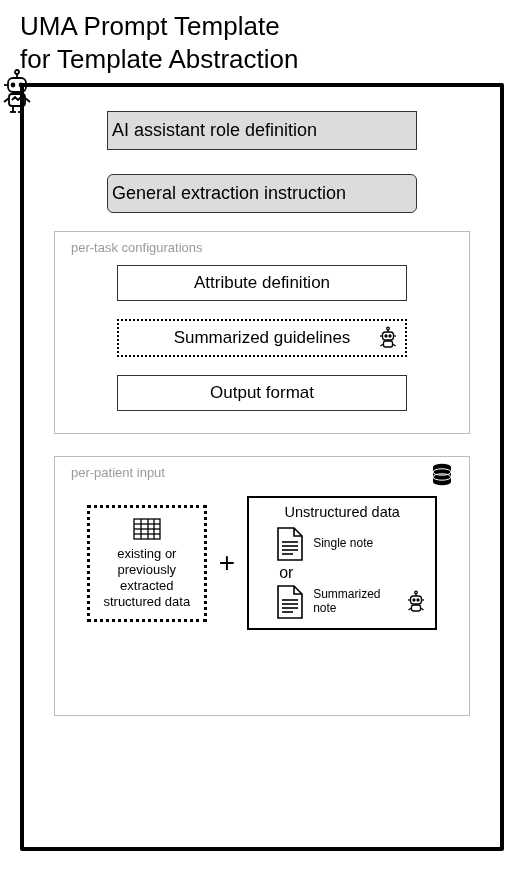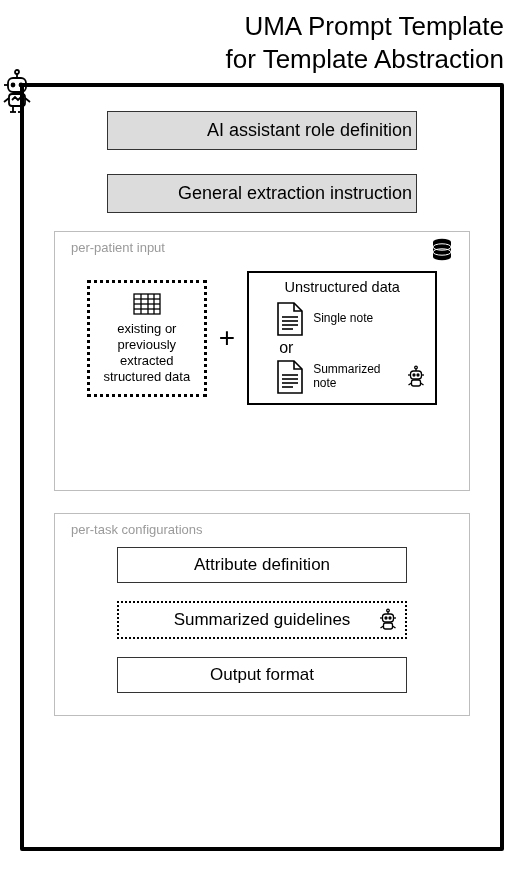--- a/index.html
+++ b/index.html
@@ -5,48 +5,48 @@
   * { box-sizing: border-box; margin: 0; padding: 0; }
   body {
     width: 524px;
     height: 876px;
     background: #fff;
     font-family: "Segoe UI", Arial, sans-serif;
     overflow: hidden;
   }
   .wrap { padding: 10px 20px 20px 20px; }
   .title {
-    text-align: right;
+    text-align: left;
     font-size: 26px;
     line-height: 1.25;
     margin-bottom: 8px;
   }
   .main-box {
     border: 4px solid #000;
     border-radius: 2px;
     padding: 24px 30px 18px 30px;
     position: relative;
     height: 768px;
   }
   
   .robot-outer {
     position: absolute;
     left: -2px;
     top: 68px;
   }
   .bar {
     border: 1.5px solid #333;
     background: #dcdcdc;
-    text-align: right;
+    text-align: left;
     font-size: 18px;
     padding: 8px 4px;
     margin: 0 auto 24px auto;
     width: 310px;
   }
-  .bar2 { margin-bottom: 18px; }
+  .bar2 { margin-bottom: 18px; border-radius: 6px; }
   .section {
     border: 1.5px solid #bdbdbd;
     padding: 8px 16px 16px 16px;
     margin-bottom: 22px;
   }
   .section-label {
     color: #9a9a9a;
     font-size: 13px;
     margin-bottom: 10px;
   }
@@ -163,116 +163,20 @@
 
   <div class="title">
     <div>UMA Prompt Template</div>
     <div>for Template Abstraction</div>
   </div>
 
   <div class="main-box">
 
     <div class="bar">AI assistant role definition</div>
     <div class="bar bar2">General extraction instruction</div>
-
-    <div class="section" style="height:260px;">
-      <div class="pp-head">
-        <div class="section-label">per-patient input</div>
-        <span class="db-icon">
-          <svg width="22" height="24" viewBox="0 0 22 24">
-              <g fill="#000">
-                <ellipse cx="11" cy="4" rx="9" ry="3.2"></ellipse>
-                <path d="M2 4 v5 a9 3.2 0 0 0 18 0 v-5" fill="#000"></path>
-                <path d="M2 9 v5 a9 3.2 0 0 0 18 0 v-5" fill="#000"></path>
-                <path d="M2 14 v5 a9 3.2 0 0 0 18 0 v-5" fill="#000"></path>
-              </g>
-              <g fill="none" stroke="#fff" stroke-width="1">
-                <ellipse cx="11" cy="9" rx="9" ry="3.2"></ellipse>
-                <ellipse cx="11" cy="14" rx="9" ry="3.2"></ellipse>
-              </g>
-            </svg>
-        </span>
-      </div>
-
-      <div class="pp-body">
-        <div class="struct-box">
-          <div style="display:flex;justify-content:center;margin-bottom:6px;">
-            <svg width="28" height="22" viewBox="0 0 28 22">
-                <g fill="none" stroke="#000" stroke-width="1.3">
-                  <rect x="1" y="1" width="26" height="20"></rect>
-                  <line x1="1" y1="6" x2="27" y2="6"></line>
-                  <line x1="1" y1="11" x2="27" y2="11"></line>
-                  <line x1="1" y1="16" x2="27" y2="16"></line>
-                  <line x1="8" y1="1" x2="8" y2="21"></line>
-                  <line x1="15" y1="1" x2="15" y2="21"></line>
-                  <line x1="21" y1="1" x2="21" y2="21"></line>
-                </g>
-              </svg>
-          </div>
-          <div>existing or previously extracted structured data</div>
-        </div>
-
-        <div class="plus">+</div>
-
-        <div class="unstruct-box">
-          <div class="unstruct-title">Unstructured data</div>
-
-          <div class="note-row">
-            <span>
-              <svg width="30" height="36" viewBox="0 0 30 36">
-                  <g fill="none" stroke="#000" stroke-width="1.6">
-                    <path d="M3 2 h16 l8 8 v24 h-24 z"></path>
-                    <path d="M19 2 v8 h8"></path>
-                    <line x1="7" y1="16" x2="23" y2="16"></line>
-                    <line x1="7" y1="20" x2="23" y2="20"></line>
-                    <line x1="7" y1="24" x2="23" y2="24"></line>
-                    <line x1="7" y1="28" x2="18" y2="28"></line>
-                  </g>
-                </svg>
-            </span>
-            <span class="note-label">Single note</span>
-          </div>
-
-          <div class="or-txt">or</div>
-
-          <div class="note-row">
-            <span>
-              <svg width="30" height="36" viewBox="0 0 30 36">
-                  <g fill="none" stroke="#000" stroke-width="1.6">
-                    <path d="M3 2 h16 l8 8 v24 h-24 z"></path>
-                    <path d="M19 2 v8 h8"></path>
-                    <line x1="7" y1="16" x2="23" y2="16"></line>
-                    <line x1="7" y1="20" x2="23" y2="20"></line>
-                    <line x1="7" y1="24" x2="23" y2="24"></line>
-                    <line x1="7" y1="28" x2="18" y2="28"></line>
-                  </g>
-                </svg>
-            </span>
-            <span class="note-label">Summarized note</span>
-          </div>
-
-          <span class="note-robot">
-            <svg width="22" height="24" viewBox="0 0 22 24">
-                <g fill="none" stroke="#000" stroke-width="1.3">
-                  <circle cx="11" cy="2.5" r="1.3"></circle>
-                  <line x1="11" y1="3.8" x2="11" y2="6"></line>
-                  <rect x="5.5" y="6" width="11" height="8" rx="3"></rect>
-                  <circle cx="9" cy="10" r="1" fill="#000"></circle>
-                  <circle cx="13" cy="10" r="1" fill="#000"></circle>
-                  <line x1="3" y1="10" x2="5.5" y2="10"></line>
-                  <line x1="16.5" y1="10" x2="19" y2="10"></line>
-                  <rect x="6.5" y="15" width="9" height="6" rx="2"></rect>
-                  <line x1="6.5" y1="18" x2="3.5" y2="20"></line>
-                  <line x1="15.5" y1="18" x2="18.5" y2="20"></line>
-                </g>
-              </svg>
-          </span>
-        </div>
-      </div>
-    </div>
 
     <div class="section">
       <div class="section-label">per-task configurations</div>
       <div class="wbox">Attribute definition</div>
       <div class="dbox">
         <span>Summarized guidelines</span>
         <span class="mini-robot">
           <svg width="22" height="24" viewBox="0 0 22 24">
               <g fill="none" stroke="#000" stroke-width="1.3">
                 <circle cx="11" cy="2.5" r="1.3"></circle>
@@ -285,14 +189,110 @@
                 <rect x="6.5" y="15" width="9" height="6" rx="2"></rect>
                 <line x1="6.5" y1="18" x2="3.5" y2="20"></line>
                 <line x1="15.5" y1="18" x2="18.5" y2="20"></line>
               </g>
             </svg>
         </span>
       </div>
       <div class="wbox last">Output format</div>
     </div>
 
+    <div class="section" style="height:260px;">
+      <div class="pp-head">
+        <div class="section-label">per-patient input</div>
+        <span class="db-icon">
+          <svg width="22" height="24" viewBox="0 0 22 24">
+              <g fill="#000">
+                <ellipse cx="11" cy="4" rx="9" ry="3.2"></ellipse>
+                <path d="M2 4 v5 a9 3.2 0 0 0 18 0 v-5" fill="#000"></path>
+                <path d="M2 9 v5 a9 3.2 0 0 0 18 0 v-5" fill="#000"></path>
+                <path d="M2 14 v5 a9 3.2 0 0 0 18 0 v-5" fill="#000"></path>
+              </g>
+              <g fill="none" stroke="#fff" stroke-width="1">
+                <ellipse cx="11" cy="9" rx="9" ry="3.2"></ellipse>
+                <ellipse cx="11" cy="14" rx="9" ry="3.2"></ellipse>
+              </g>
+            </svg>
+        </span>
+      </div>
+
+      <div class="pp-body">
+        <div class="struct-box">
+          <div style="display:flex;justify-content:center;margin-bottom:6px;">
+            <svg width="28" height="22" viewBox="0 0 28 22">
+                <g fill="none" stroke="#000" stroke-width="1.3">
+                  <rect x="1" y="1" width="26" height="20"></rect>
+                  <line x1="1" y1="6" x2="27" y2="6"></line>
+                  <line x1="1" y1="11" x2="27" y2="11"></line>
+                  <line x1="1" y1="16" x2="27" y2="16"></line>
+                  <line x1="8" y1="1" x2="8" y2="21"></line>
+                  <line x1="15" y1="1" x2="15" y2="21"></line>
+                  <line x1="21" y1="1" x2="21" y2="21"></line>
+                </g>
+              </svg>
+          </div>
+          <div>existing or previously extracted structured data</div>
+        </div>
+
+        <div class="plus">+</div>
+
+        <div class="unstruct-box">
+          <div class="unstruct-title">Unstructured data</div>
+
+          <div class="note-row">
+            <span>
+              <svg width="30" height="36" viewBox="0 0 30 36">
+                  <g fill="none" stroke="#000" stroke-width="1.6">
+                    <path d="M3 2 h16 l8 8 v24 h-24 z"></path>
+                    <path d="M19 2 v8 h8"></path>
+                    <line x1="7" y1="16" x2="23" y2="16"></line>
+                    <line x1="7" y1="20" x2="23" y2="20"></line>
+                    <line x1="7" y1="24" x2="23" y2="24"></line>
+                    <line x1="7" y1="28" x2="18" y2="28"></line>
+                  </g>
+                </svg>
+            </span>
+            <span class="note-label">Single note</span>
+          </div>
+
+          <div class="or-txt">or</div>
+
+          <div class="note-row">
+            <span>
+              <svg width="30" height="36" viewBox="0 0 30 36">
+                  <g fill="none" stroke="#000" stroke-width="1.6">
+                    <path d="M3 2 h16 l8 8 v24 h-24 z"></path>
+                    <path d="M19 2 v8 h8"></path>
+                    <line x1="7" y1="16" x2="23" y2="16"></line>
+                    <line x1="7" y1="20" x2="23" y2="20"></line>
+                    <line x1="7" y1="24" x2="23" y2="24"></line>
+                    <line x1="7" y1="28" x2="18" y2="28"></line>
+                  </g>
+                </svg>
+            </span>
+            <span class="note-label">Summarized note</span>
+          </div>
+
+          <span class="note-robot">
+            <svg width="22" height="24" viewBox="0 0 22 24">
+                <g fill="none" stroke="#000" stroke-width="1.3">
+                  <circle cx="11" cy="2.5" r="1.3"></circle>
+                  <line x1="11" y1="3.8" x2="11" y2="6"></line>
+                  <rect x="5.5" y="6" width="11" height="8" rx="3"></rect>
+                  <circle cx="9" cy="10" r="1" fill="#000"></circle>
+                  <circle cx="13" cy="10" r="1" fill="#000"></circle>
+                  <line x1="3" y1="10" x2="5.5" y2="10"></line>
+                  <line x1="16.5" y1="10" x2="19" y2="10"></line>
+                  <rect x="6.5" y="15" width="9" height="6" rx="2"></rect>
+                  <line x1="6.5" y1="18" x2="3.5" y2="20"></line>
+                  <line x1="15.5" y1="18" x2="18.5" y2="20"></line>
+                </g>
+              </svg>
+          </span>
+        </div>
+      </div>
+    </div>
+
   </div>
 </div>
 
 </body></html>

